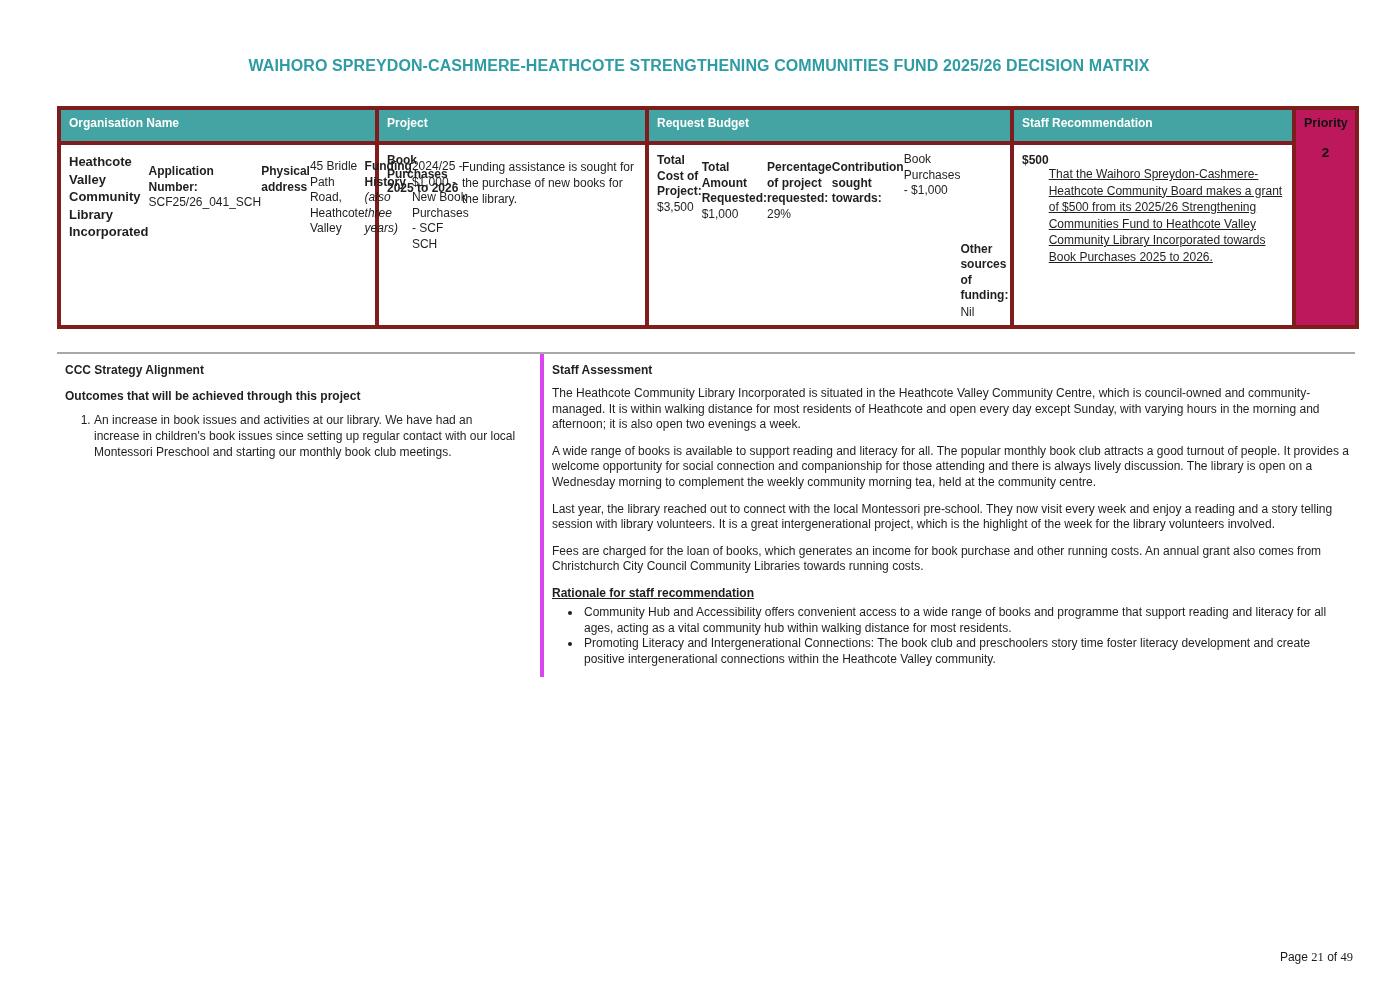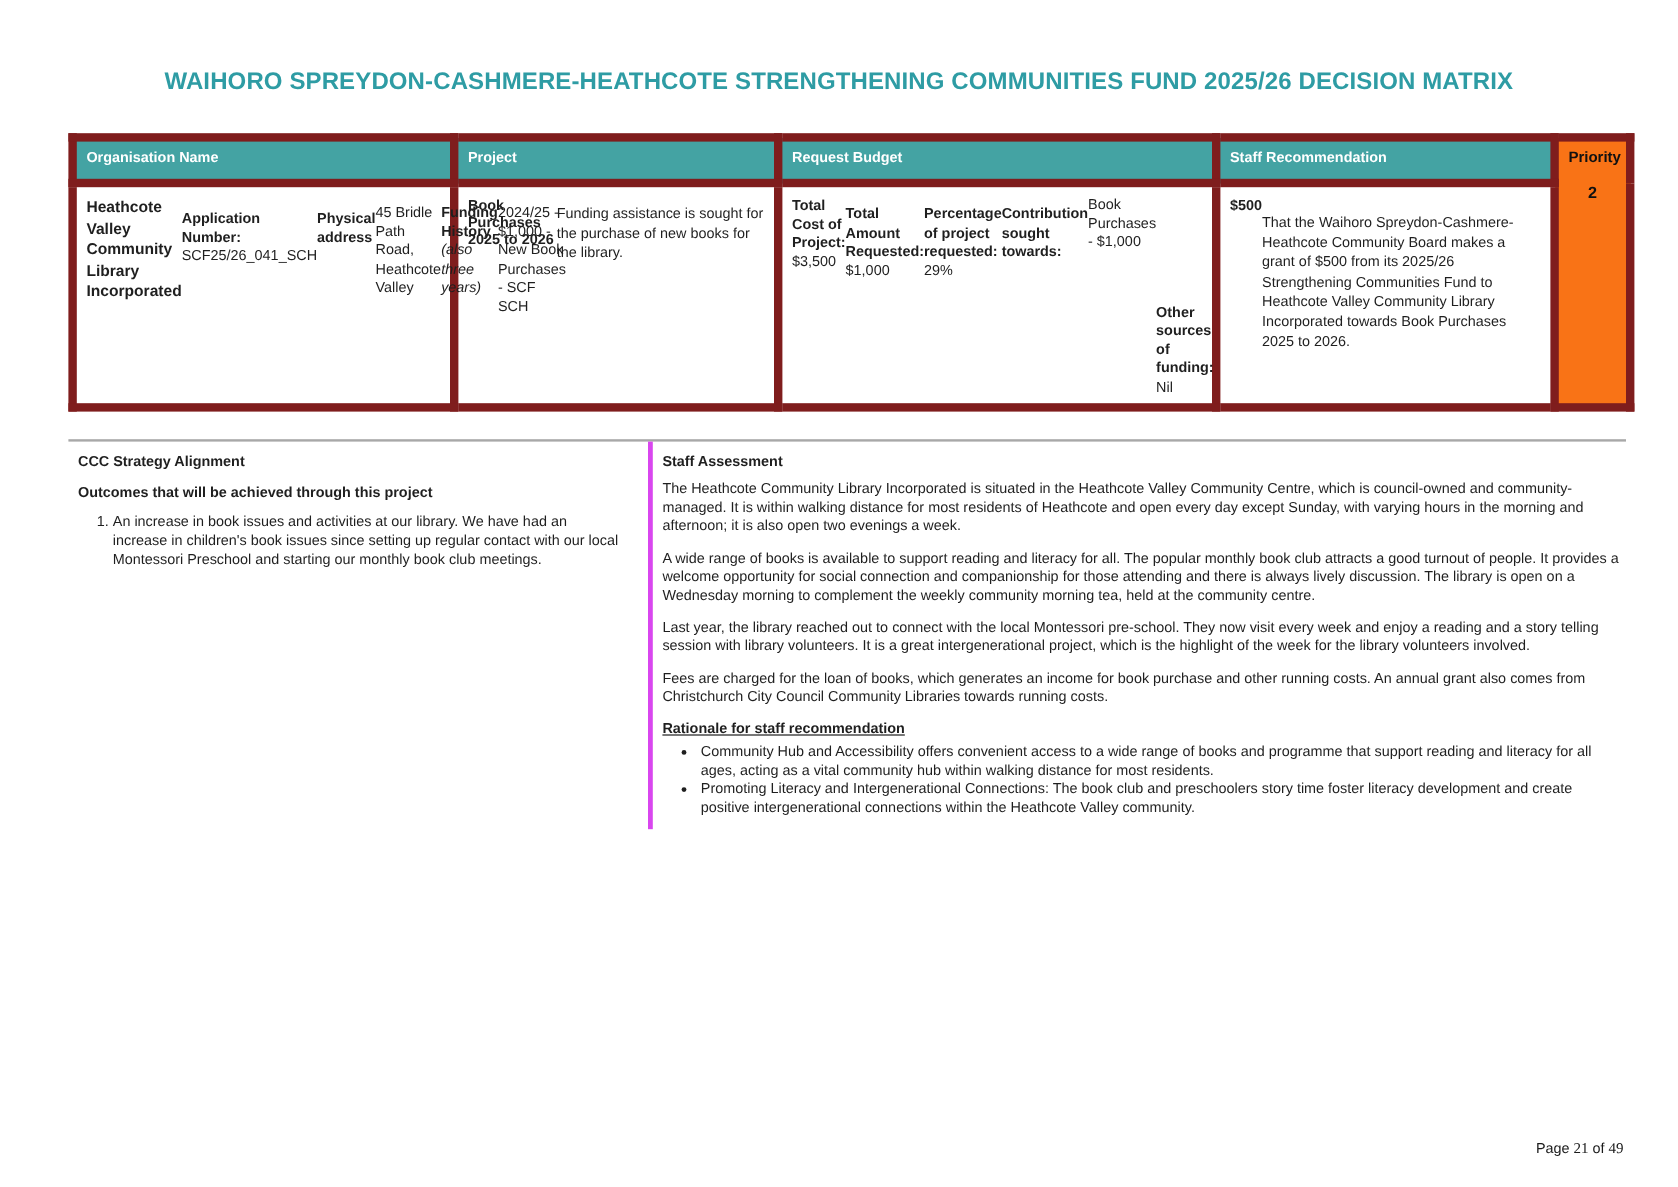--- a/index.html
+++ b/index.html
@@ -13,50 +13,50 @@
     position: relative;
     overflow: hidden;
     font-family: "Liberation Sans", sans-serif;
     color: #1f1f1f;
     -webkit-font-smoothing: antialiased;
   }
   .page-title {
     margin: 0;
     padding-top: 57px;
     text-align: center;
-    font-size: 20px;
+    font-size: 16px;
     font-weight: bold;
     color: #2e9ca4;
     letter-spacing: 0.1px;
   }
   
   table.matrix {
     border-collapse: collapse;
     table-layout: fixed;
     width: 1298px;
     margin: 31px 0 0 57px;
     font-size: 12px;
   }
   table.matrix th, table.matrix td {
-    border: 7px solid #7f1d1d;
+    border: 4px solid #7f1d1d;
     vertical-align: top;
     padding: 6px 8px;
   }
   table.matrix { border-bottom: 2px solid #5a5a5a; }
   th.col-head {
     background: #44a3a3;
     color: #ffffff;
     text-align: left;
     font-weight: bold;
     font-size: 12px;
     height: 19px;
     vertical-align: middle;
   }
   th.priority-cell {
-    background: #f97316;
+    background: #be185d;
     color: #111111;
     text-align: center;
     font-weight: bold;
     vertical-align: top;
     padding-top: 5px;
   }
   .priority-label { font-size: 12.5px; }
   .priority-value {
     display: block;
     margin-top: 15px;
@@ -76,21 +76,21 @@
     margin: 2px 0 0 0;
   }
   .cline { margin: 13px 0 0 0; line-height: 1.3; }
   .cline.tight { margin: 8px 0 0 0; }
   .b { font-weight: bold; }
   .i { font-style: italic; }
   .proj-title { font-weight: bold; margin: 2px 0 0 0; }
   .proj-desc { margin: 8px 0 0 0; line-height: 1.35; }
   .push-bottom { margin-top: auto; }
   .rec-amount { font-weight: bold; margin: 2px 0 0 0; }
-  .rec-text { margin: 15px 0 0 0; line-height: 1.38; }
+  .rec-text { margin: 15px 0 0 0; line-height: 1.38; text-decoration: underline; }
   .budget-line { margin: 2px 0 0 0; line-height: 1.3; }
   .budget-line + .budget-line { margin-top: 9px; }
   .contrib-value { margin: 1px 0 0 0; line-height: 1.3; }
   .other-label { font-weight: bold; }
   .other-value { margin: 1px 0 0 0; }
   
   .lower {
     width: 1298px;
     margin: 23px 0 0 57px;
     border-top: 2px solid #a8a8a8;

